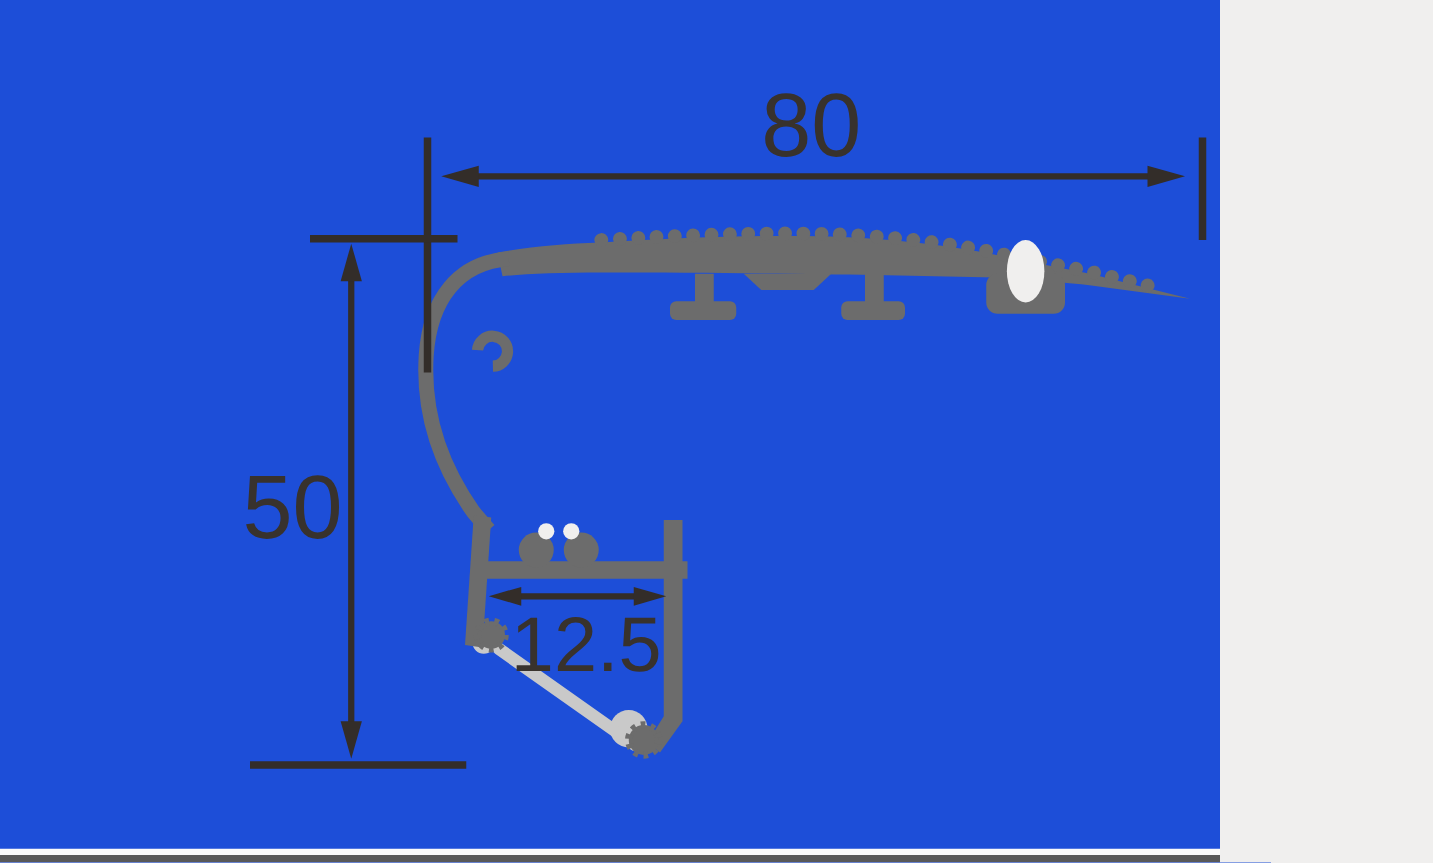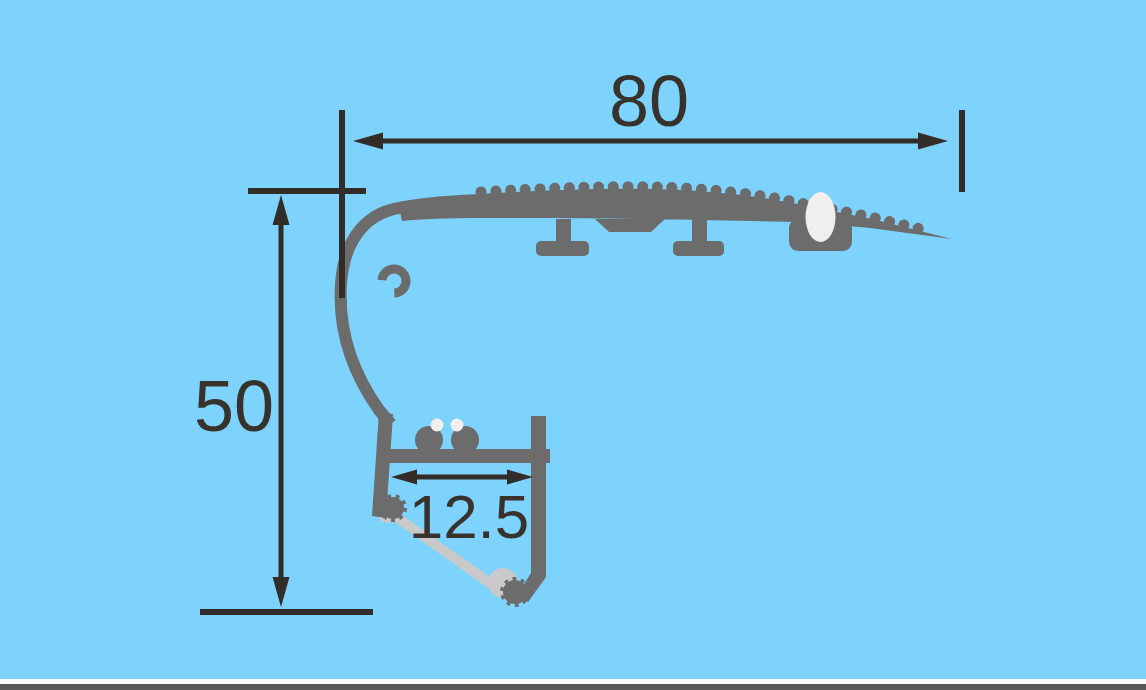--- a/index.html
+++ b/index.html
@@ -1,17 +1,17 @@
 <!DOCTYPE html>
 <html><head>
 <meta charset="utf-8">
 <style>
   html,body{margin:0;padding:0;}
   body{background:#f0efee;font-family:"Liberation Sans",sans-serif;}
-  .stage{position:relative;width:1146px;height:690px;background:#7dd3fc;overflow:hidden;}
+  .stage{position:relative;width:976px;height:690px;background:#1d4ed8;overflow:hidden;}
   svg{display:block;}
   .dim-text{font-family:"Liberation Sans",sans-serif;fill:#38322d;}
   .dim-text.big{font-size:72px;}
   .dim-text.mid{font-size:62px;}
   .dim-stroke{stroke:#332d29;}
   .dim-fill{fill:#332d29;}
   .alu{fill:#6c6c6c;}
   .alu-stroke{stroke:#6c6c6c;}
   .bgfill{fill:#f0efee;}
   .lens{stroke:#c9c9c9;}

